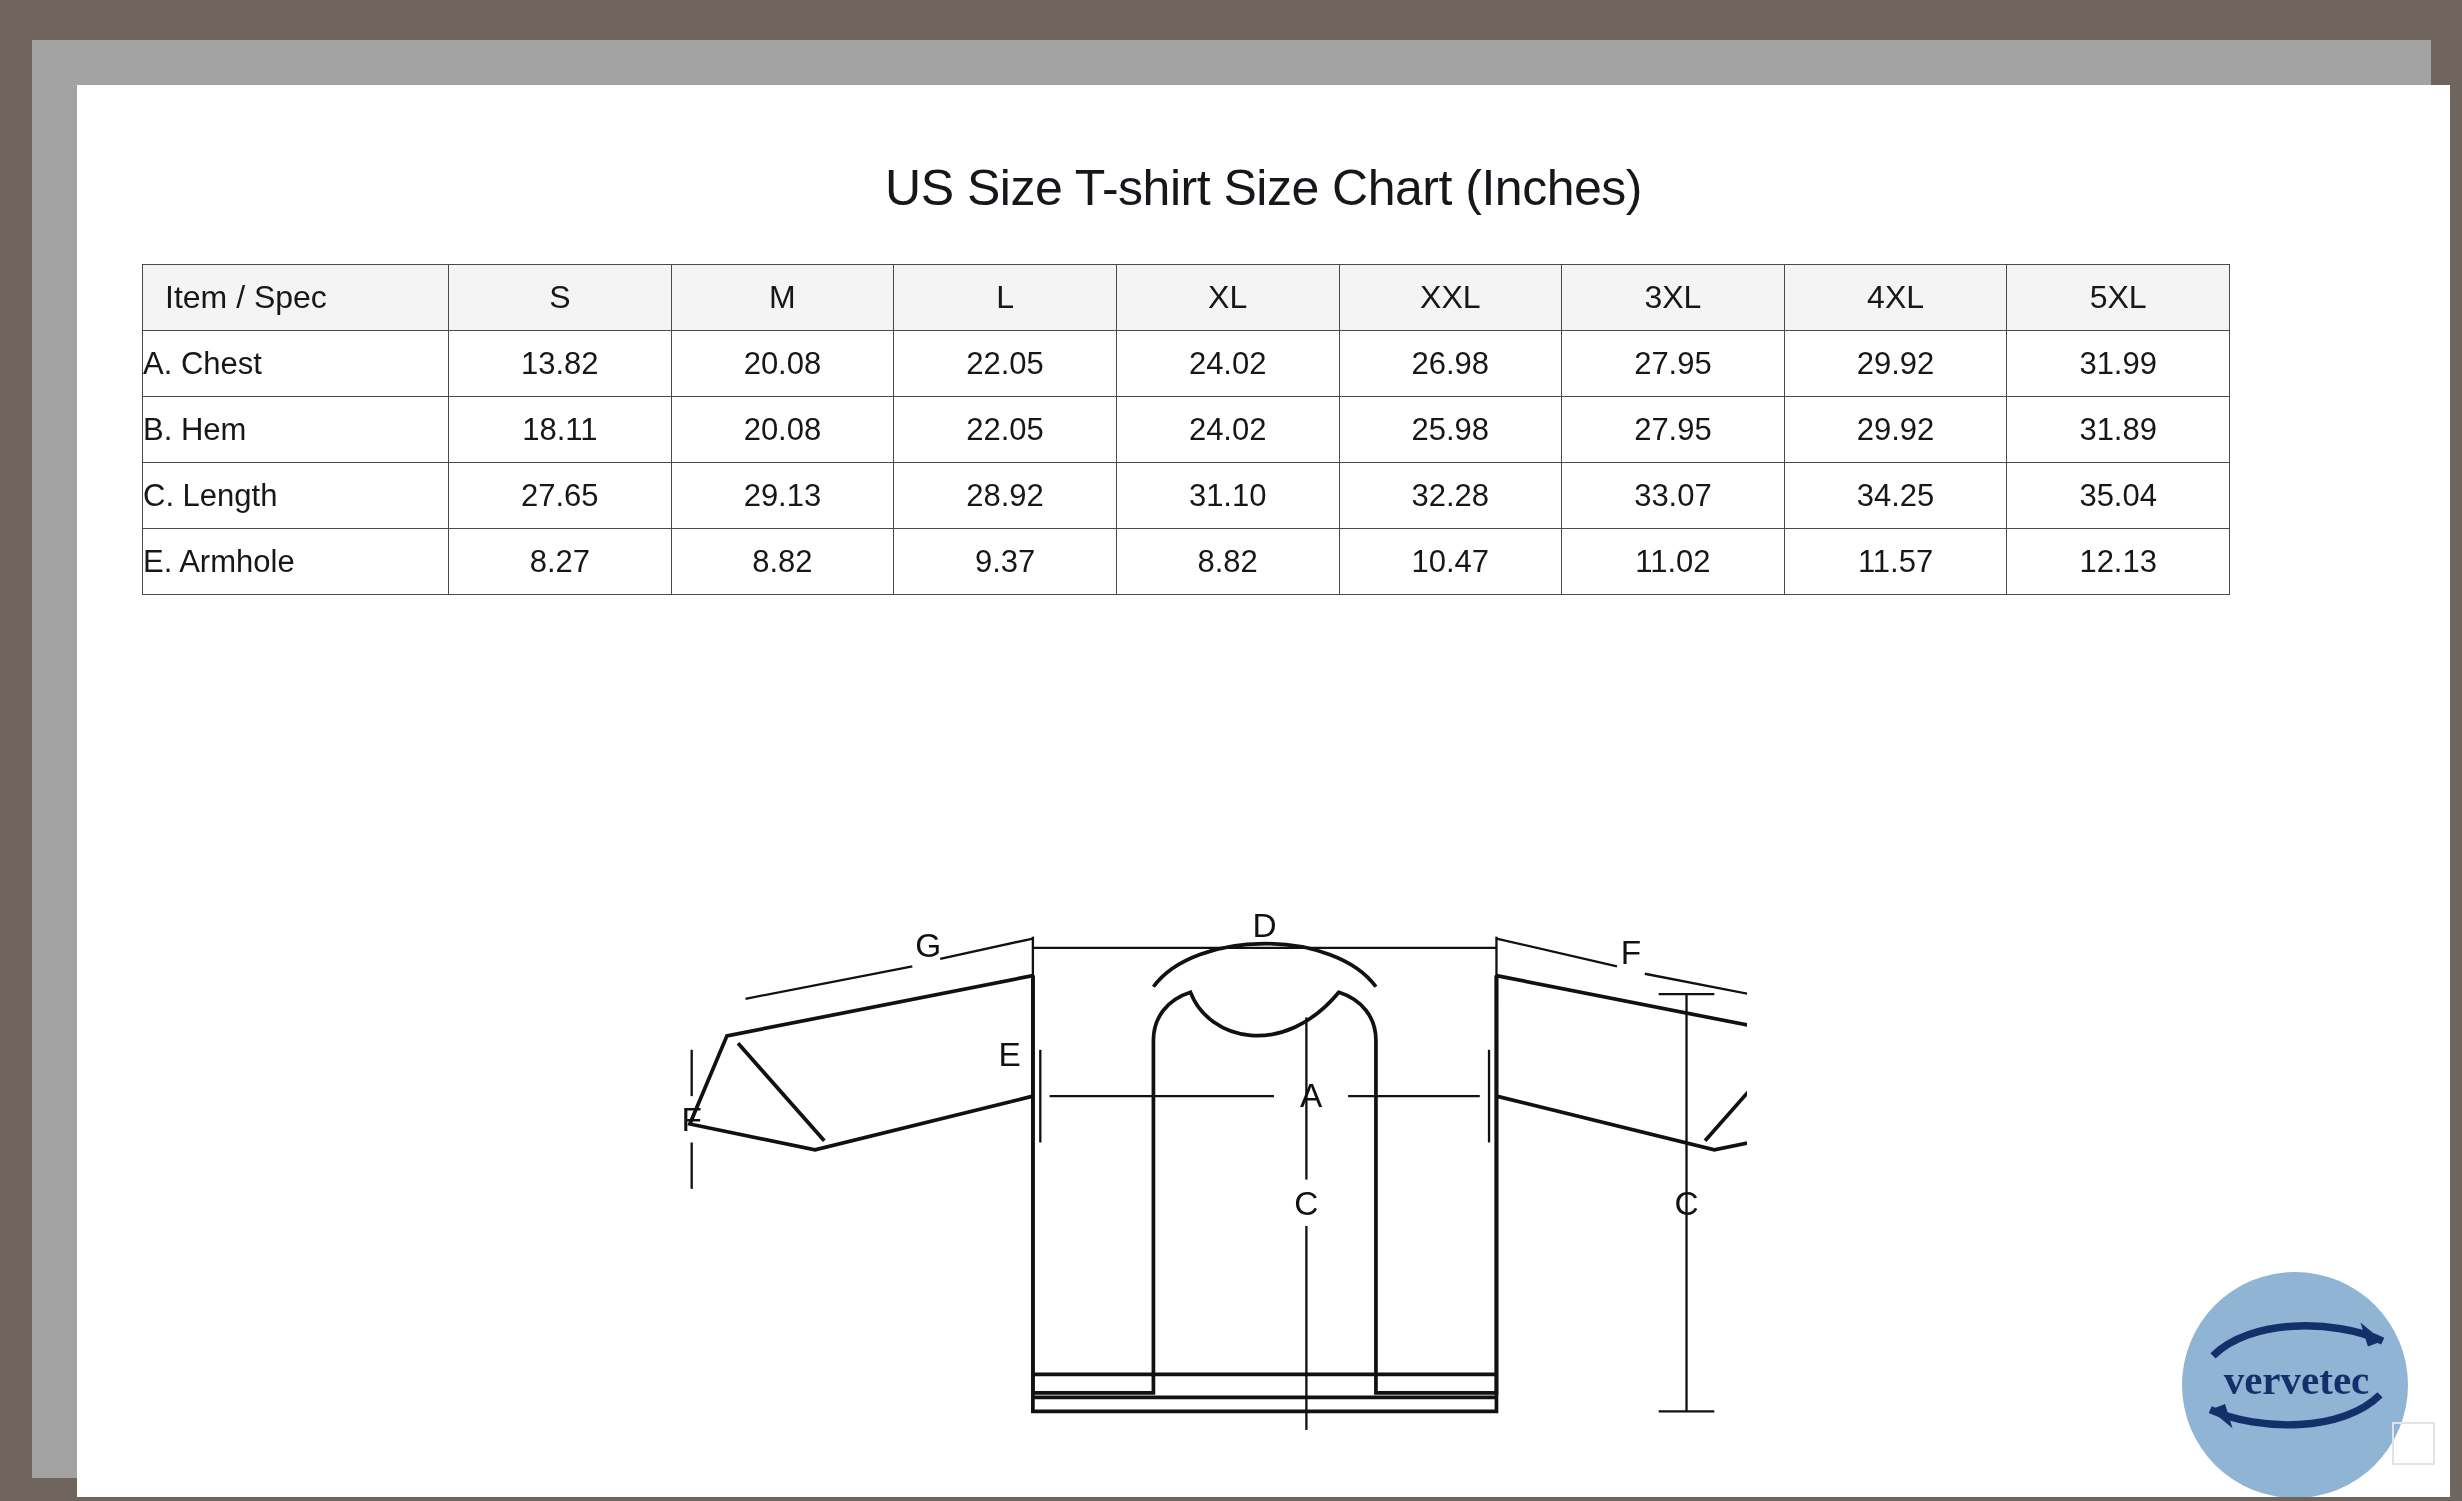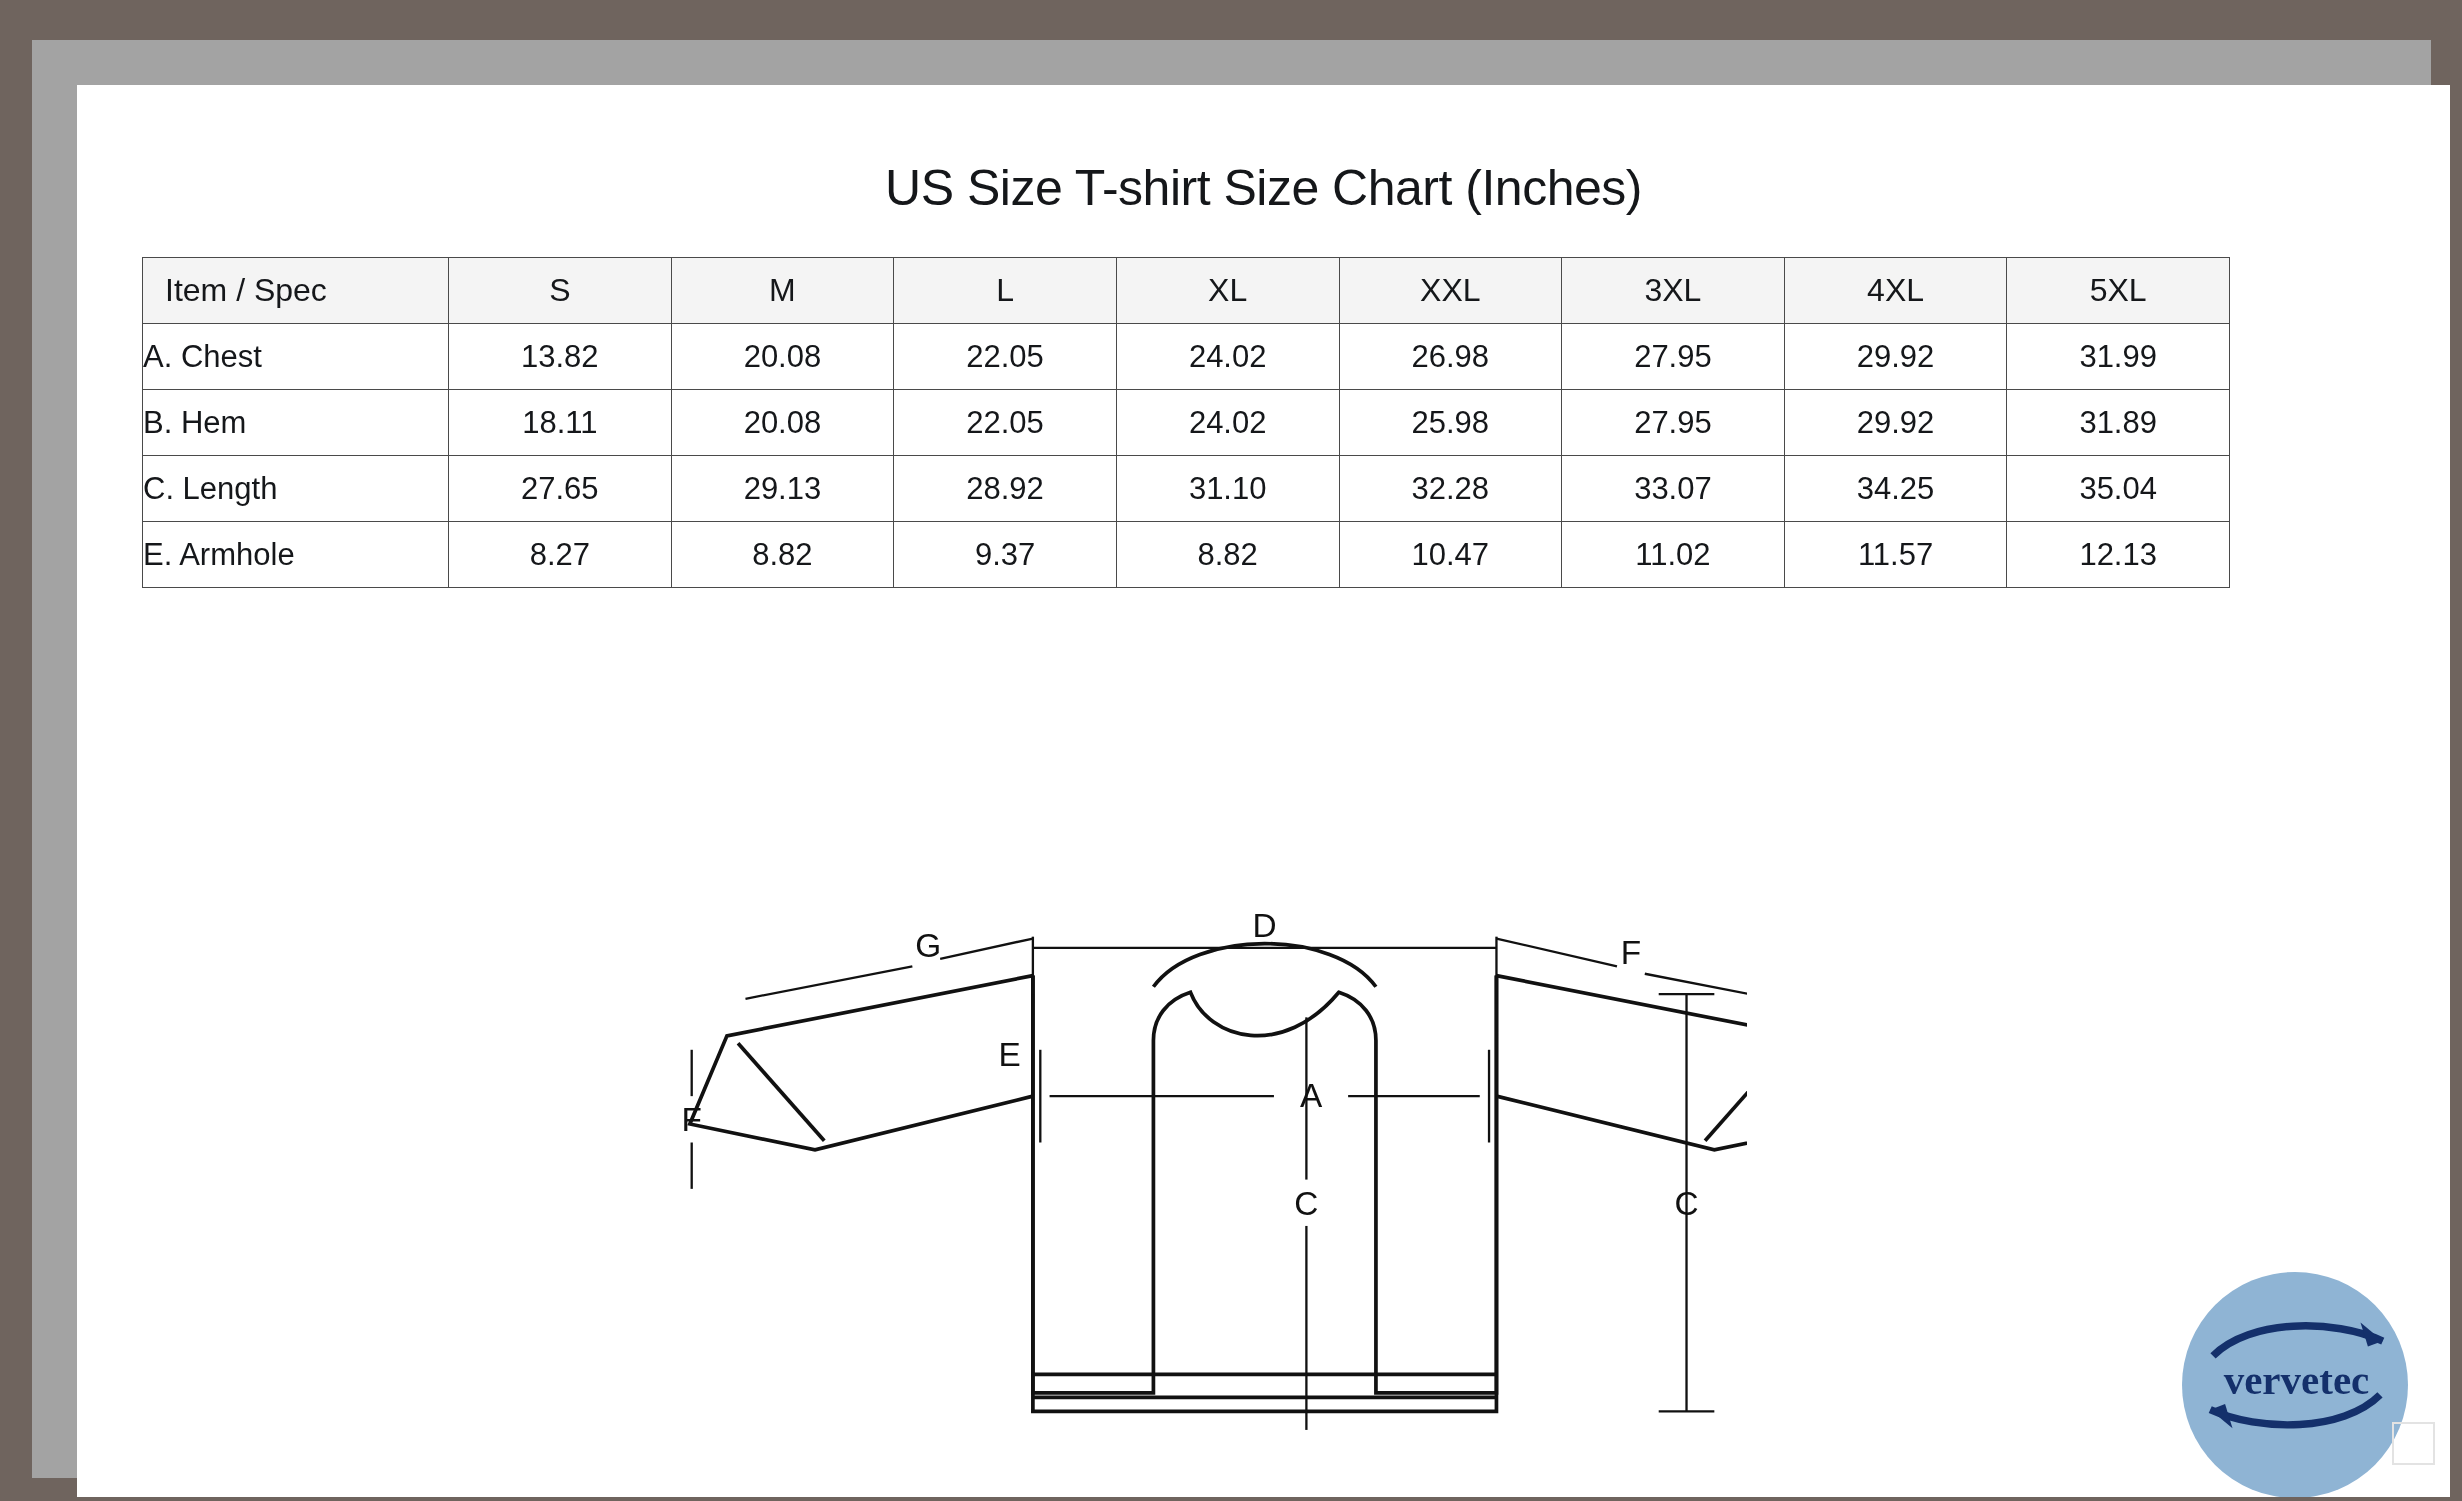--- a/index.html
+++ b/index.html
@@ -52,21 +52,21 @@
     font-size: 50px;
     color: #15171a;
     font-family: "Liberation Sans", sans-serif;
     letter-spacing: -0.5px;
   }
 
   
   .table-wrap {
     position: absolute;
     left: 65px;
-    top: 172px;
+    top: 179px;
     width: 2088px;
   }
   table.size-table {
     border-collapse: collapse;
     width: 2088px;
     table-layout: fixed;
   }
   table.size-table th,
   table.size-table td {
     border: 1.9px solid #4a4a4a;

